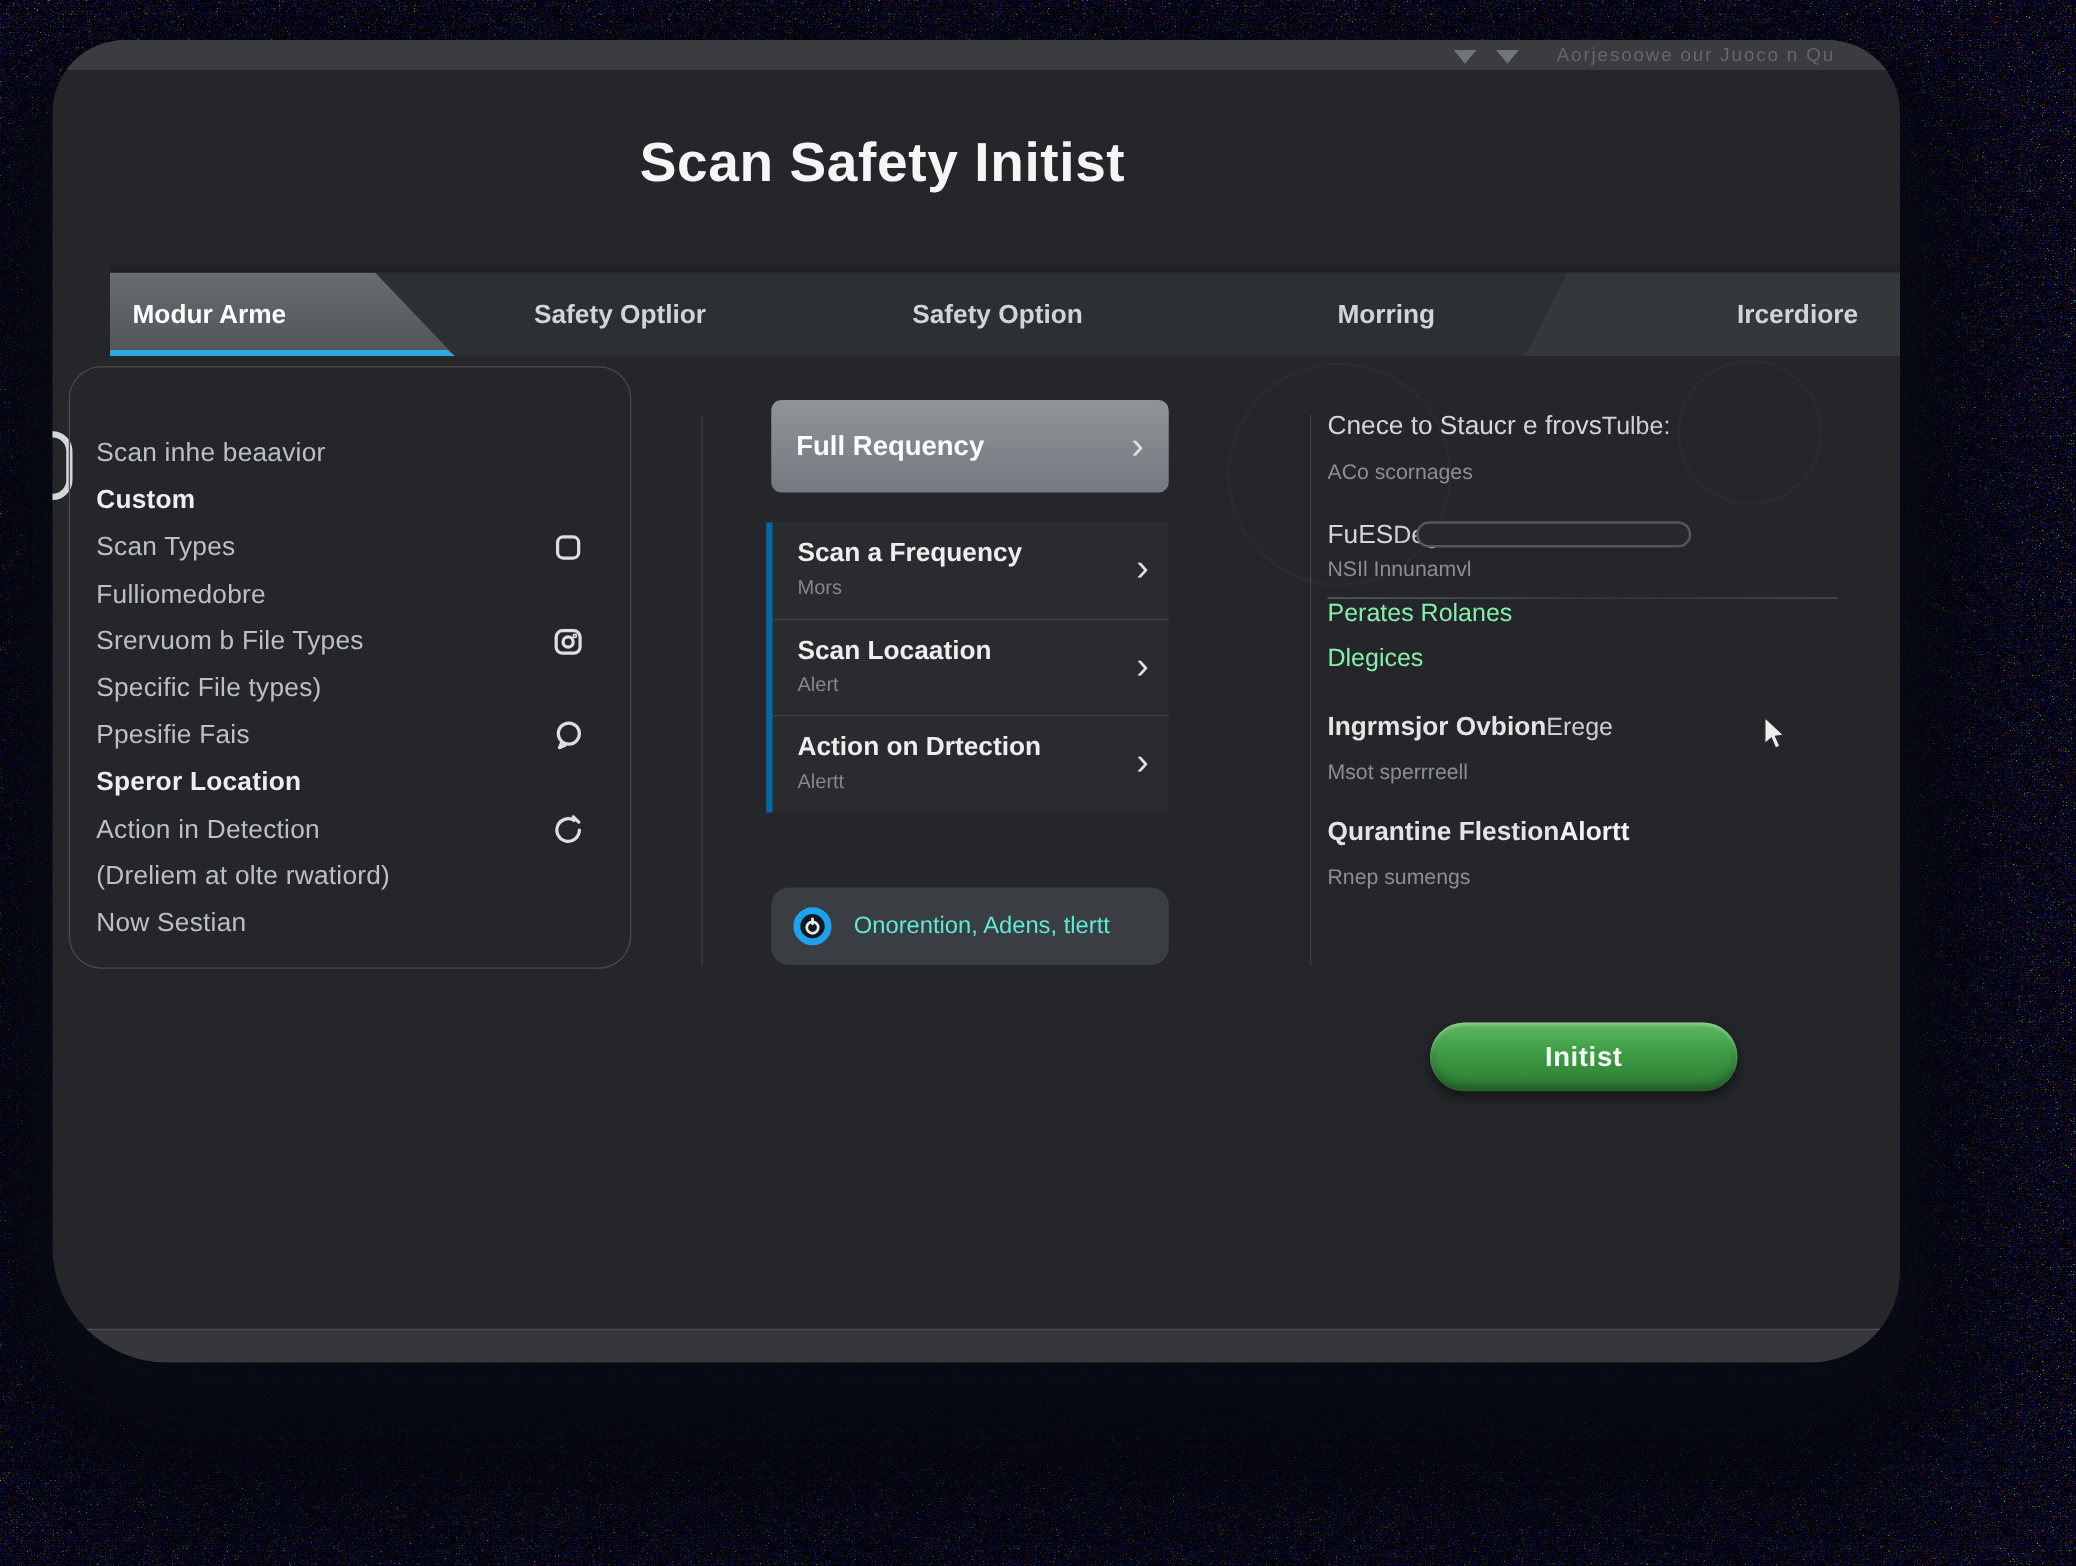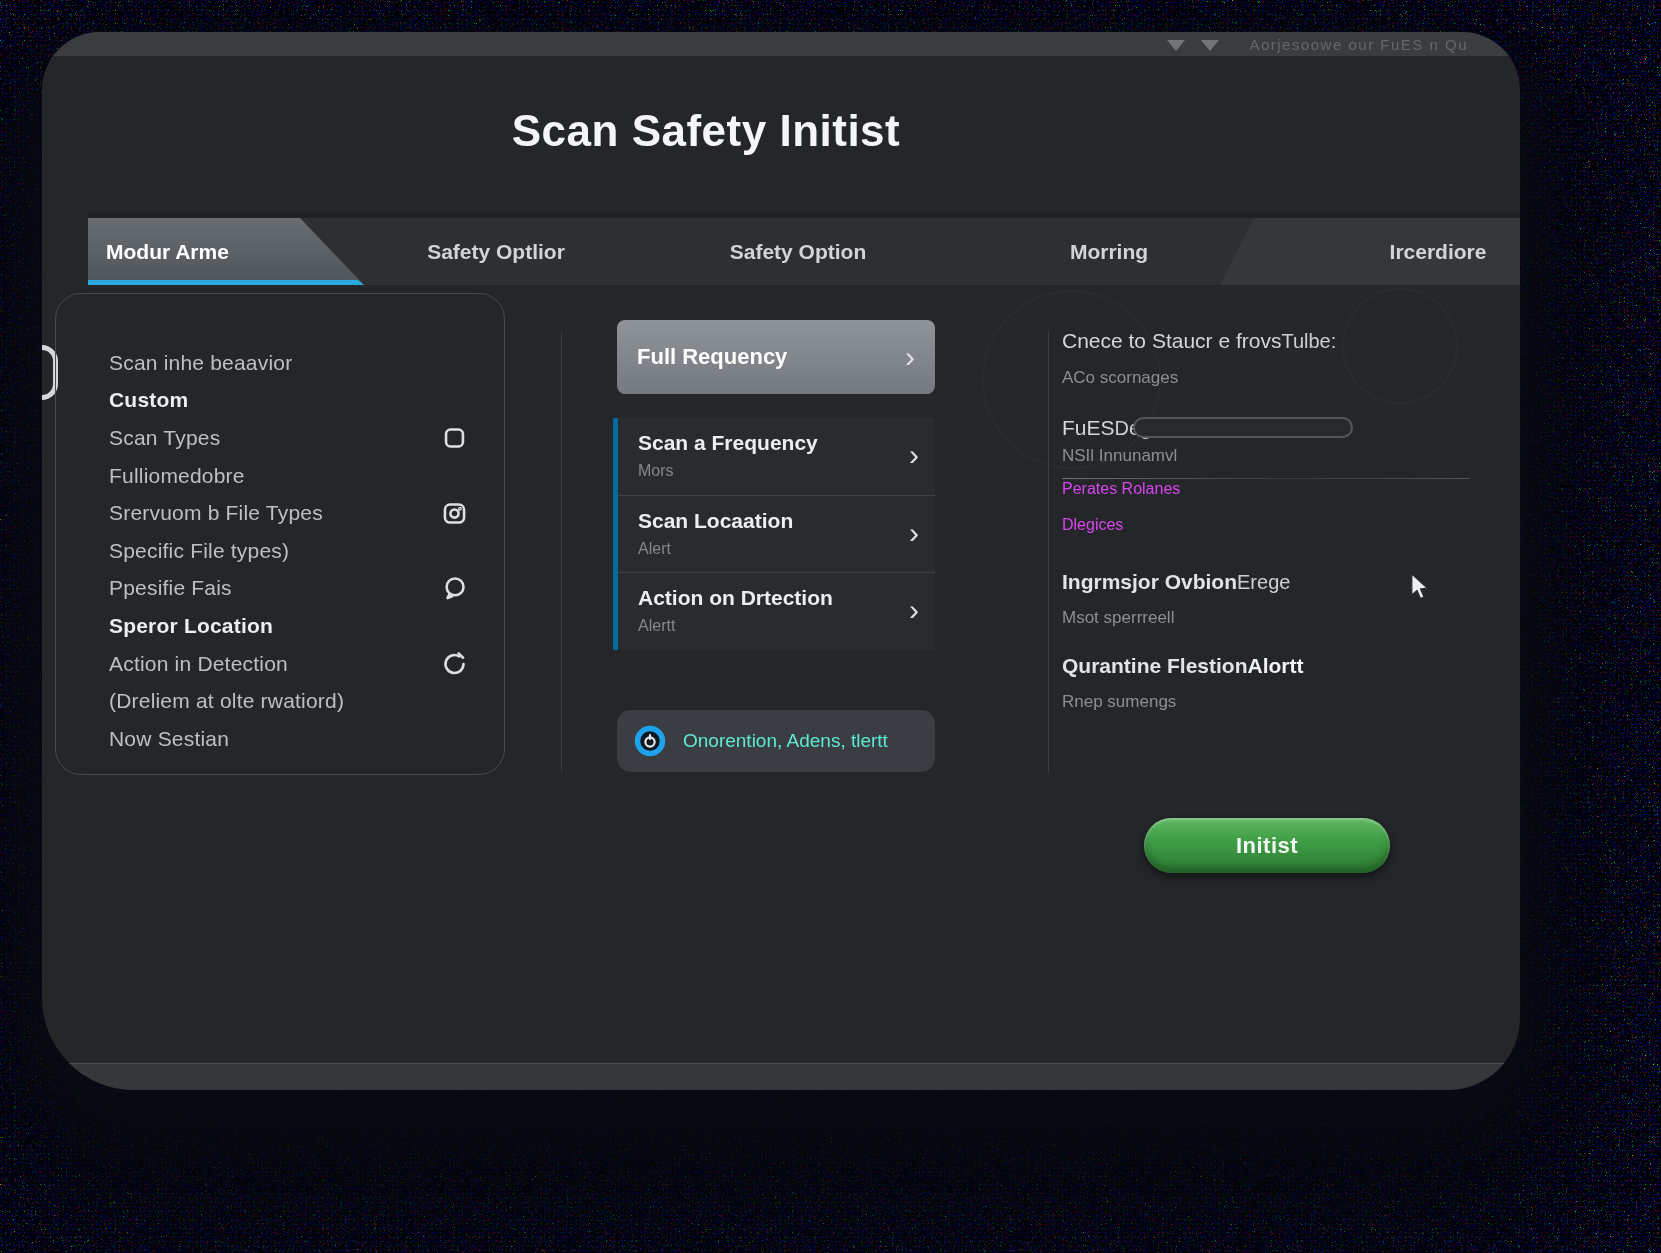--- a/index.html
+++ b/index.html
@@ -52,21 +52,21 @@
   }
   .tab-label {
     position:absolute; top:6px; bottom:5px; display:flex; align-items:center;
     color:#d2d5d7; font-size:21px; font-weight:700; white-space:nowrap; cursor:default;
   }
   .tab-label.center { transform:translateX(-50%); }
   .tab-label.active { color:#ffffff; }
 
   .sidepanel {
     position:absolute; left:13px; top:261px; width:450px; height:482px;
-    border:1px solid #474a4e; border-radius:26px; box-sizing:border-box;padding-left:32px;
+    border:1px solid #474a4e; border-radius:26px; box-sizing:border-box;
   }
   .side-rows { padding:50px 18px 0 21px; }
   .srow { height:37.6px; display:flex; align-items:center; position:relative;
           color:#bcc0c3; font-size:21px; letter-spacing:0.2px; }
   .srow.bold { color:#eceeef; font-weight:700; }
   .srow .ricon { position:absolute; right:18px; top:50%; transform:translateY(-50%);
                  width:27px; height:27px; }
   .edge-pill {
     position:absolute; left:-18px; top:313px; width:34px; height:55px;
     border:5px solid #d4d7d9; border-radius:16px; box-sizing:border-box;
@@ -104,21 +104,21 @@
 
   .ghost { position:absolute; border-radius:50%; border:2px solid rgba(255,255,255,0.025); }
   .ghost1 { left:940px; top:258px; width:175px; height:175px; }
   .ghost2 { left:1300px; top:256px; width:112px; height:112px; }
 
   .rline { position:absolute; left:1020px; width:392px; display:flex;
            align-items:center; }
   .rl-h  { color:#d4d6d8; font-size:21px; }
   .rl-v  { color:#cdd0d2; font-size:20px; }
   .rl-sub{ color:#8b8f93; font-size:17px; }
-  .rl-line{ color:#d946ef; font-size:16px; }
+  .rl-line{ color:#86efac; font-size:20px; }
   .rl-bold{ color:#f2f3f4; font-size:21px; font-weight:700; }
 
   .track {
     position:absolute; left:1091px; top:385px; width:220px; height:21px;
     border:2px solid #53575b; border-radius:11px; background:#27292c; box-sizing:border-box; cursor:pointer;
   }
   .hdiv {
     position:absolute; left:1020px; top:446px; width:408px; height:1px;
     background:linear-gradient(90deg, rgba(195,200,205,0.45), rgba(195,200,205,0.12) 55%, rgba(195,200,205,0.28));
   }
@@ -156,21 +156,21 @@
   </filter>
   <rect width="1661" height="1253" fill="#060606"></rect>
   <rect width="1661" height="1253" filter="url(#noiseF)" opacity="0.9"></rect>
 </svg>
 
 <div class="window">
 
   <div class="topstrip">
     <div class="tri"></div>
     <div class="tri"></div>
-    <span class="topstrip-text">Aorjesoowe our FuES n  Qu</span>
+    <span class="topstrip-text">Aorjesoowe our Juoco n  Qu</span>
   </div>
 
   <div class="title">Scan Safety Initist</div>
 
   <div class="tabbar">
     <div class="tab-active-bg"></div>
     <div class="tab5-bg"></div>
     <div class="tab-underline"></div>
     <div class="tab-label active" style="left:18px;">Modur Arme</div>
     <div class="tab-label center" style="left:408px;">Safety Optlior</div>

